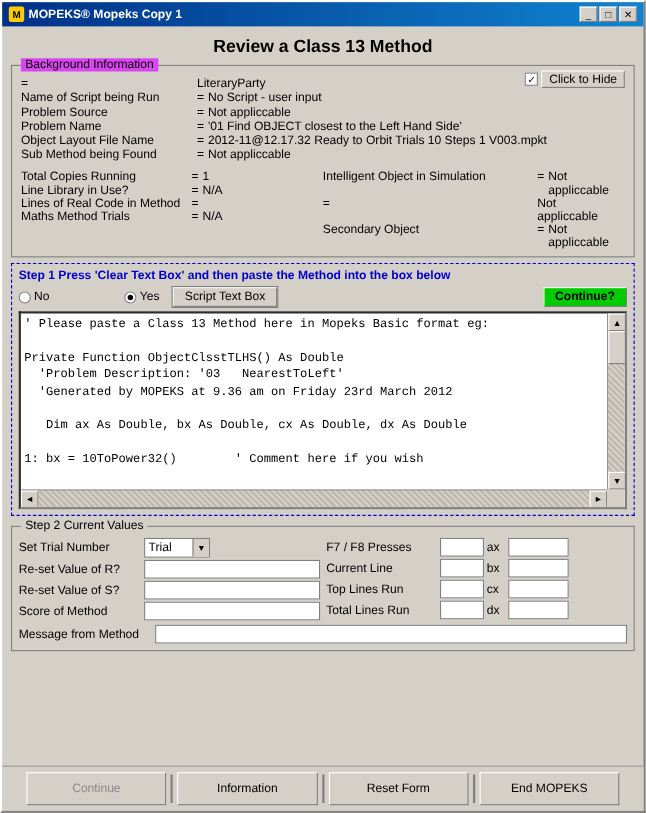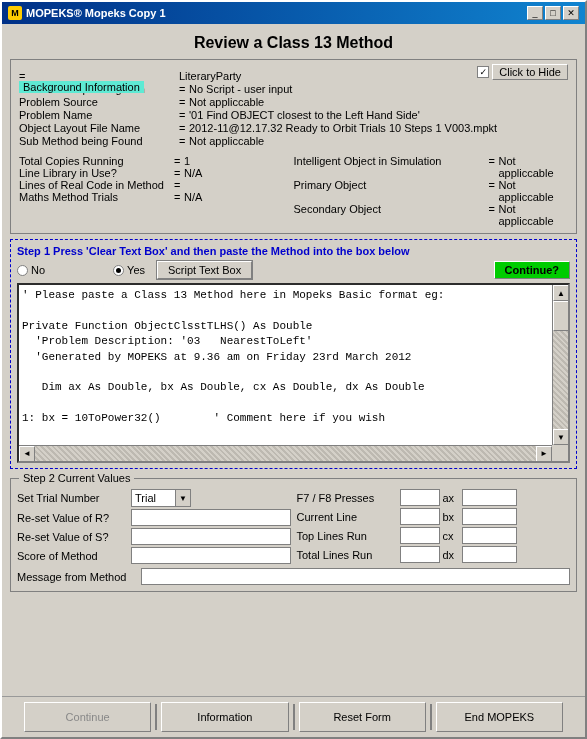--- a/index.html
+++ b/index.html
@@ -254,21 +254,21 @@
       <div class="title-btn">□</div>
       <div class="title-btn">✕</div>
     </div>
   </div>
 
   <div class="window-content">
 
     <div class="page-title">Review a Class 13 Method</div>
 
     <div style="border:1px solid #808080; position:relative; padding:10px 8px 6px 8px; background:#d4d0c8;">
-      <div style="position:absolute;top:-7px;left:8px;background:#5eead4;padding:0 4px;font-size:11px;margin-top:28px;">Background Information</div>
+      <div style="position:absolute;top:-7px;left:8px;background:#d946ef;padding:0 4px;font-size:11px;">Background Information</div>
 
       <div style="position:absolute;top:4px;right:8px;display:flex;align-items:center;gap:3px;">
         <div class="checkbox-box">✓</div>
         <button class="btn-hide">Click to Hide</button>
       </div>
 
       <div style="display:flex;flex-direction:column;gap:1px;">
         <div style="display:grid;grid-template-columns:160px 10px 1fr;font-size:11px;">
           <span>=</span>
           <span>LiteraryParty</span>
@@ -323,21 +323,20 @@
             <span>N/A</span>
           </div>
         </div>
         <div>
           <div style="display:grid;grid-template-columns:195px 10px 1fr;">
             <span>Intelligent Object in Simulation</span>
             <span>=</span>
             <span>Not appliccable</span>
           </div>
           <div style="display:grid;grid-template-columns:195px 10px 1fr;">
-            <span>Primary Object</span>
             <span>=</span>
             <span>Not appliccable</span>
           </div>
           <div style="display:grid;grid-template-columns:195px 10px 1fr;">
             <span>Secondary Object</span>
             <span>=</span>
             <span>Not appliccable</span>
           </div>
         </div>
       </div>

